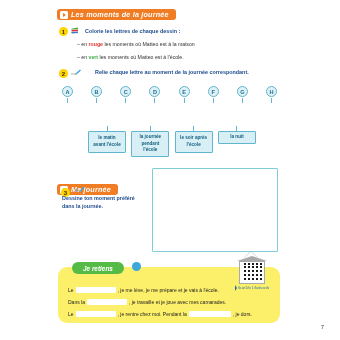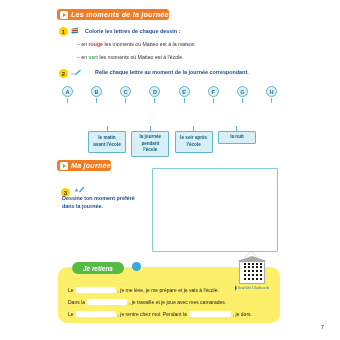--- a/index.html
+++ b/index.html
@@ -21,21 +21,21 @@
   }
 
   
   .banner {
     position: absolute;
     display: flex;
     align-items: center;
     gap: 3px;
     background: #f07c24;
     border-radius: 3px;
-    padding: 2px 0 2px 3px;
+    padding: 2px 7px 2px 3px;
     height: 11px;
     box-sizing: border-box;
   }
   .banner-icon {
     width: 8px;
     height: 8px;
     background: #ffffff;
     border-radius: 1.5px;
     display: flex;
     align-items: center;
@@ -53,21 +53,21 @@
   }
   .banner-title {
     color: #ffffff;
     font-size: 7.2px;
     font-style: italic;
     font-weight: bold;
     letter-spacing: .2px;
     white-space: nowrap;
   }
   #banner-1 { left: 57px; top: 9px; }
-  #banner-2 { left: 57px; top: 160px; align-items: center; }
+  #banner-2 { left: 57px; top: 184px; align-items: center; }
 
   
   .ex-num {
     position: absolute;
     width: 9px;
     height: 9px;
     border-radius: 50%;
     background: #ffd400;
     color: #3b3000;
     font-size: 6px;

